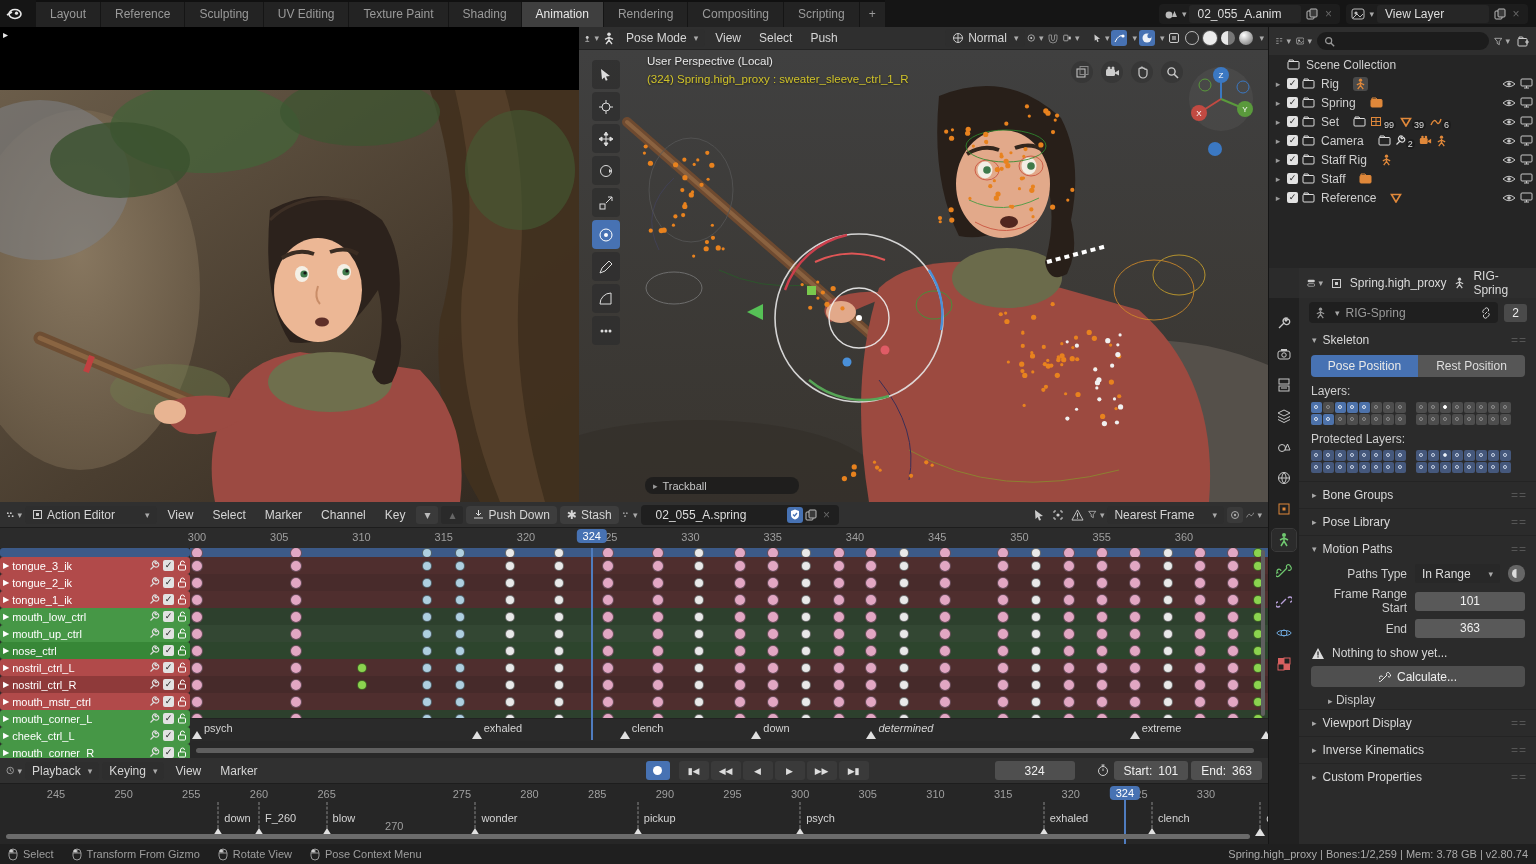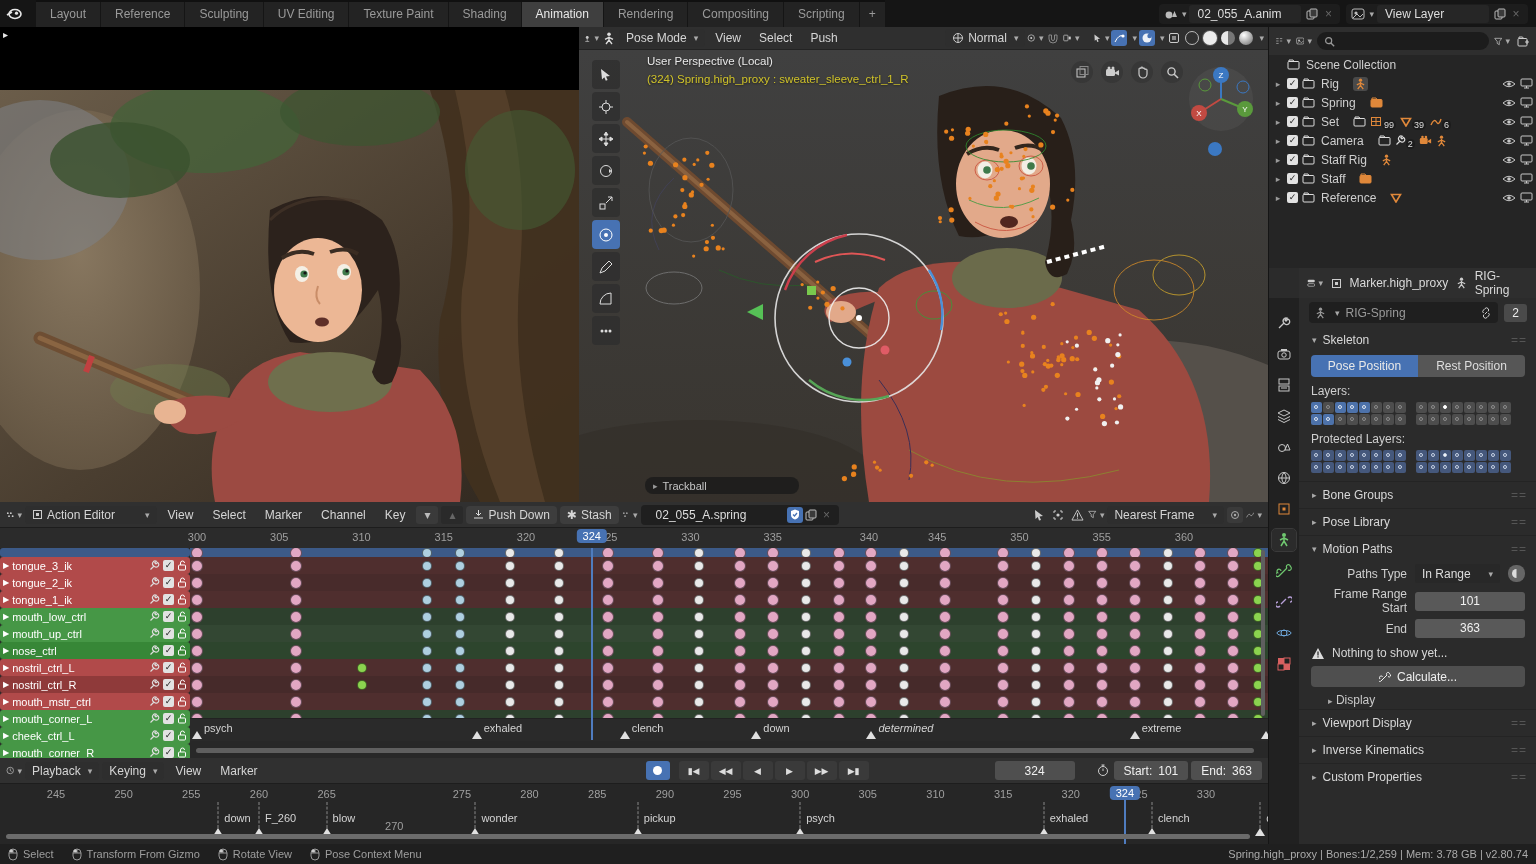--- a/index.html
+++ b/index.html
@@ -1046,21 +1046,21 @@
             <rect x="1" y="7" width="11" height="4" rx="2" fill="none" stroke="#ccc"></rect>
           </svg>
           <span class="chev">▾</span>
         </span>
       <span class="mini-ic">
           <svg width="11" height="11" viewBox="0 0 11 11">
             <rect x="1.5" y="1.5" width="8" height="8" fill="none" stroke="#ccc"></rect>
             <rect x="4" y="4" width="3" height="3" fill="#ccc"></rect>
           </svg>
         </span>
-      <span>Marker.high_proxy</span>
+      <span>Spring.high_proxy</span>
       <span class="mini-ic">
           <svg width="11" height="12" viewBox="0 0 12 13">
             <circle cx="6" cy="2.3" r="1.8" fill="#ccc"></circle>
             <path d="M6 4.4 V8 M6 5.4 L2 7.4 M6 5.4 L10 7.4 M6 8 L3 12 M6 8 L9 12" stroke="#ccc" stroke-width="1.3" fill="none"></path>
           </svg>
         </span>
       <span>RIG-Spring</span>
     </div>
     <div class="pb-row">
       <div class="datablock">
@@ -1344,21 +1344,21 @@
   </div>
   <div id="ds-ruler">
       <div class="tick-lbl" style="left: 197px;">300</div>
       <div class="tick-lbl" style="left: 279.25px;">305</div>
       <div class="tick-lbl" style="left: 361.5px;">310</div>
       <div class="tick-lbl" style="left: 443.75px;">315</div>
       <div class="tick-lbl" style="left: 526px;">320</div>
       <div class="tick-lbl" style="left: 608.25px;">325</div>
       <div class="tick-lbl" style="left: 690.5px;">330</div>
       <div class="tick-lbl" style="left: 772.75px;">335</div>
-      <div class="tick-lbl" style="left: 855px; margin-left: 14px;">340</div>
+      <div class="tick-lbl" style="left: 855px;">340</div>
       <div class="tick-lbl" style="left: 937.25px;">345</div>
       <div class="tick-lbl" style="left: 1019.5px;">350</div>
       <div class="tick-lbl" style="left: 1101.75px;">355</div>
       <div class="tick-lbl" style="left: 1184px;">360</div>
       <div class="cf-badge" style="left: 591.8px; top: 1px;">324</div>
     </div>
   <div id="key-area">
       <div class="gridline" style="left: 7px; top: 0px; height: 170px;"></div>
       <div class="gridline" style="left: 89.25px; top: 0px; height: 170px;"></div>
       <div class="gridline" style="left: 171.5px; top: 0px; height: 170px;"></div>

